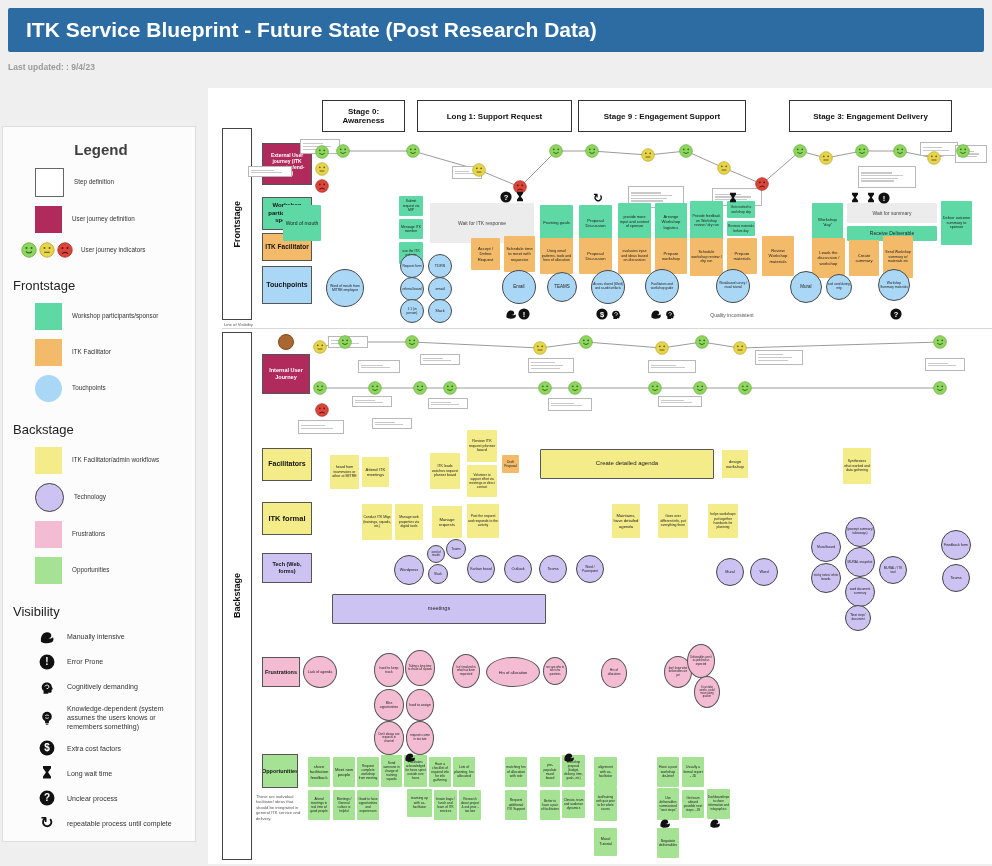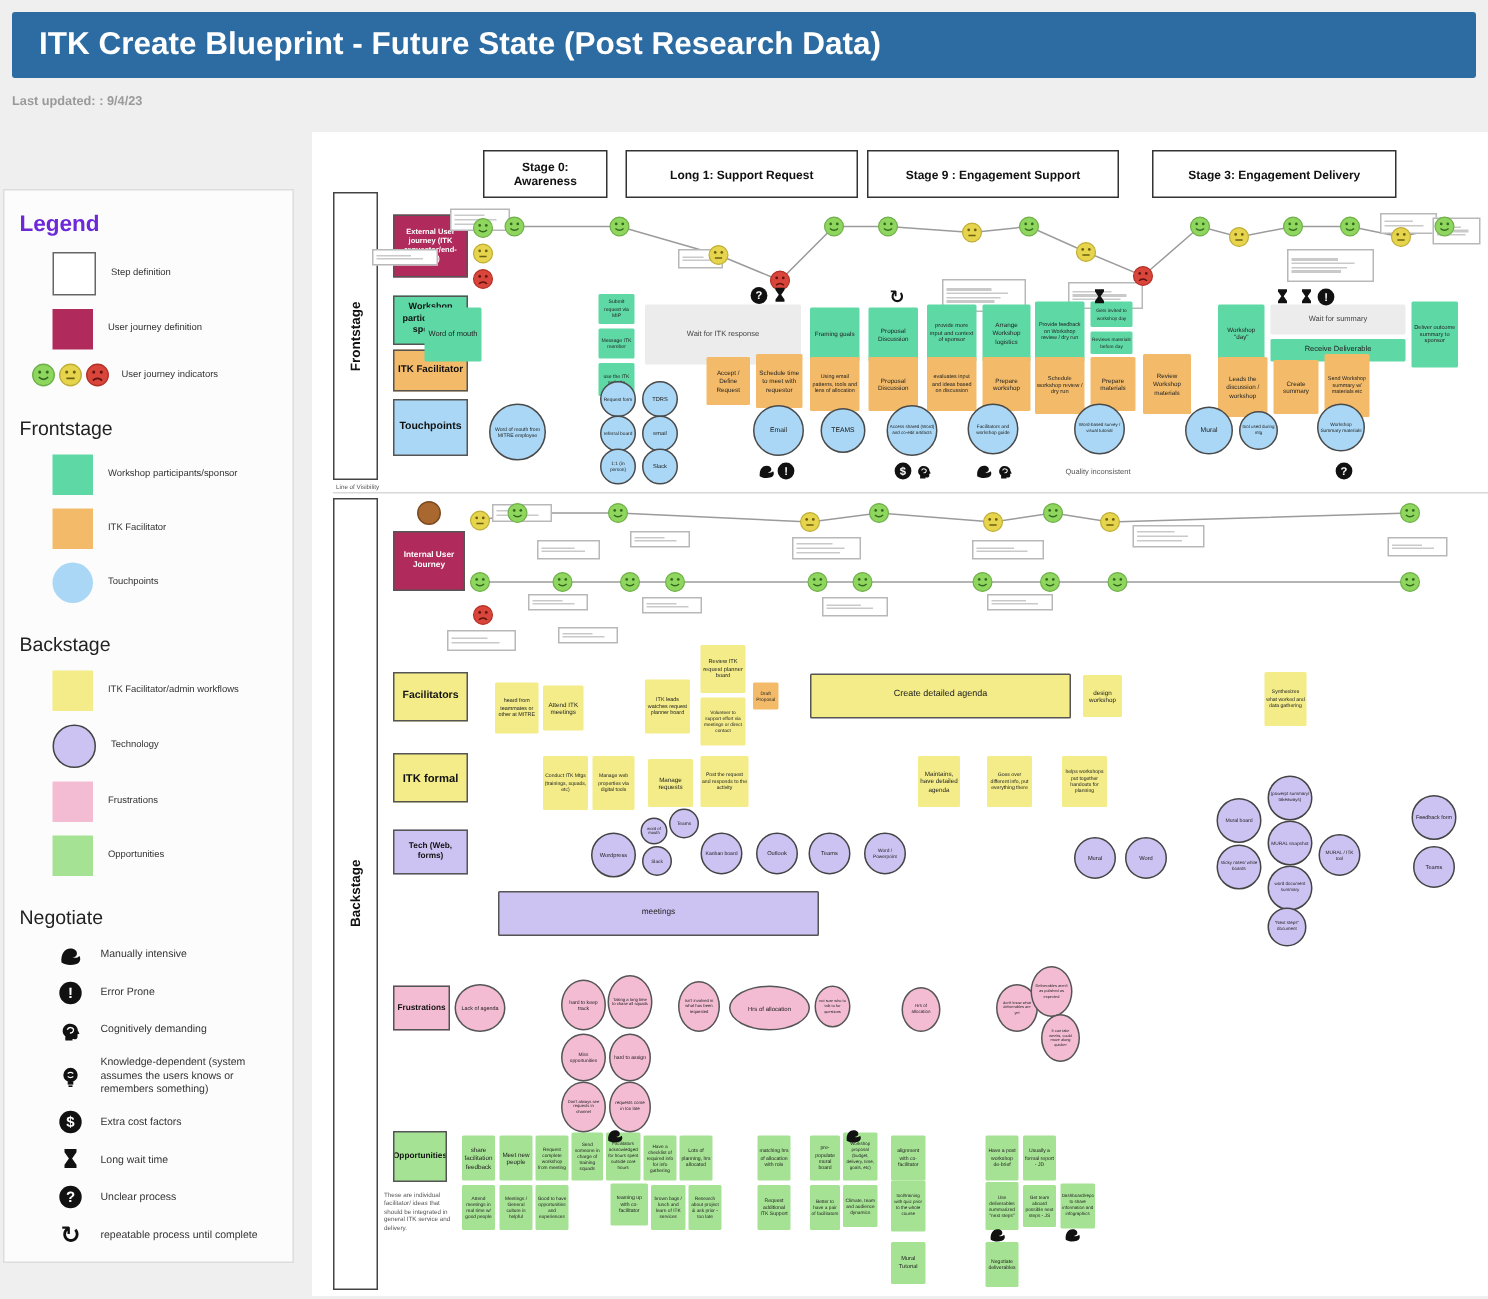--- a/index.html
+++ b/index.html
@@ -7,21 +7,21 @@
        font-family:"Liberation Sans","DejaVu Sans",sans-serif;}
   .abs{position:absolute;box-sizing:border-box;}
   
   .app-header{left:8px;top:8px;width:976px;height:44px;background:#2d6ca2;color:#fff;
     display:flex;align-items:center;padding-left:18px;font-weight:bold;font-size:21px;border-radius:2px;}
   .last-updated{left:8px;top:62px;font-size:8.5px;font-weight:bold;color:#9a9a9a;}
   
   #board-bg{left:208px;top:88px;width:784px;height:776px;background:#fff;}
   .legend-card{left:2px;top:126px;width:194px;height:716px;background:#fcfcfc;border:1px solid #ddd;
     overflow:hidden;padding:14px 6px 6px 10px;}
-  .legend-title{font-weight:bold;font-size:15px;color:#6d28d9;margin-bottom:10px;}
+  .legend-title{font-weight:bold;font-size:15px;color:#404040;margin-bottom:10px;text-align:center;}
   .legend-section{font-size:13px;color:#222;margin:20px 0 10px 0;}
   .li-row{display:flex;align-items:center;margin:0 0 9px 22px;}
   .li-label{font-size:6.3px;color:#333;line-height:1.3;max-width:110px;}
   .sw{width:27px;height:27px;margin-right:10px;flex:none;}
   .sw-step{background:#fff;border:1.5px solid #666;}
   .sw-journey{background:#b12a5c;}
   .sw-green{background:#5ed9a6;}
   .sw-orange{background:#f3bb69;}
   .sw-yellow{background:#f3ec88;}
   .sw-pink{background:#f3bcd2;}
@@ -69,21 +69,21 @@
   .anno i{display:block;height:1.2px;background:#c9c9c9;}
   .caption{color:#333;line-height:1.3;}
   #journey-svg{left:0;top:0;pointer-events:none;}
   .face{line-height:0;}
   .bicon{line-height:0;}
 </style>
 </head>
 <body>
 
 <div class="abs app-header">
-  <span>ITK Create Blueprint - Future State (Post Research Data)</span>
+  <span>ITK Service Blueprint - Future State (Post Research Data)</span>
 </div>
 <div class="abs last-updated">Last updated: : 9/4/23</div>
 
 <div class="abs" id="board-bg"></div>
 
 <div class="abs legend-card">
   <div class="legend-title">Legend</div>
   <div id="legend-general">
       <div class="li-row">
         <span class="sw sw-step"></span>
@@ -144,21 +144,21 @@
       </div>
       <div class="li-row">
         <span class="sw sw-pink"></span>
         <span class="li-label">Frustrations</span>
       </div>
       <div class="li-row">
         <span class="sw sw-opp"></span>
         <span class="li-label">Opportunities</span>
       </div>
     </div>
-  <div class="legend-section">Negotiate</div>
+  <div class="legend-section">Visibility</div>
   <div id="legend-indicators">
       <div class="ind-row">
         <span class="ind-icon"><svg width="16" height="16" viewBox="0 0 12 12">
             <path d="M1.5,9.5 C1,5.5 3,2.5 6,2.5 c2.2,0 3.4,1.3 3.2,2.7 C9,6.4 8,7 6.8,6.8 8,7.4 9.6,7.2 10.4,6.2 c1,1.4 0.4,3.4 -1.4,4 C6.6,11 3.4,10.9 1.5,9.5 z" fill="#111"></path>
           </svg></span>
         <span class="ind-label">Manually intensive</span>
       </div>
       <div class="ind-row">
         <span class="ind-icon"><svg width="16" height="16" viewBox="0 0 12 12">
             <circle cx="6" cy="6" r="5.6" fill="#111"></circle>
@@ -216,21 +216,21 @@
       <span>Frontstage</span>
     </div>
     <div class="abs rail" style="left: 222px; top: 332px; width: 30px; height: 528px;">
       <span>Backstage</span>
     </div>
     <div class="abs caption" style="left: 222px; top: 328px; width: 770px; height: 1px; border-top: 1px solid rgb(216, 216, 216);"></div>
     <div class="abs stage" style="left: 322px; top: 100px; width: 83px; height: 32px;">Stage 0:
 Awareness</div>
     <div class="abs stage" style="left: 417px; top: 100px; width: 155px; height: 32px;">Long 1: Support Request</div>
     <div class="abs stage" style="left: 578px; top: 100px; width: 168px; height: 32px;">Stage 9 : Engagement Support</div>
-    <div class="abs stage" style="left: 768px; top: 100px; width: 163px; height: 32px;">Stage 3: Engagement Delivery</div>
+    <div class="abs stage" style="left: 789px; top: 100px; width: 163px; height: 32px;">Stage 3: Engagement Delivery</div>
     <div class="abs rowlabel rl-magenta" style="left: 262px; top: 143px; width: 50px; height: 42px; font-size: 5px;">External User journey (ITK requestor/end- user)</div>
     <div class="abs rowlabel rl-green" style="left: 262px; top: 197px; width: 50px; height: 33px; font-size: 6px;">Workshop participants / sponsor</div>
     <div class="abs rowlabel rl-orange" style="left: 262px; top: 233px; width: 50px; height: 28px; font-size: 6.5px;">ITK Facilitator</div>
     <div class="abs rowlabel rl-blue" style="left: 262px; top: 266px; width: 50px; height: 38px; font-size: 7px;">Touchpoints</div>
     <div class="abs rowlabel rl-magenta" style="left: 262px; top: 354px; width: 48px; height: 40px; font-size: 5.5px;">Internal User Journey</div>
     <div class="abs rowlabel rl-yellow" style="left: 262px; top: 448px; width: 50px; height: 33px; font-size: 7px;">Facilitators</div>
     <div class="abs rowlabel rl-yellow" style="left: 262px; top: 502px; width: 50px; height: 33px; font-size: 7.5px;">ITK formal</div>
     <div class="abs rowlabel rl-purple" style="left: 262px; top: 553px; width: 50px; height: 30px; font-size: 5.5px;">Tech (Web, forms)</div>
     <div class="abs rowlabel rl-pink" style="left: 262px; top: 657px; width: 38px; height: 30px; font-size: 5.5px;">Frustrations</div>
     <div class="abs rowlabel rl-opp" style="left: 262px; top: 754px; width: 36px; height: 34px; font-size: 5.5px;">Opportunities</div>

